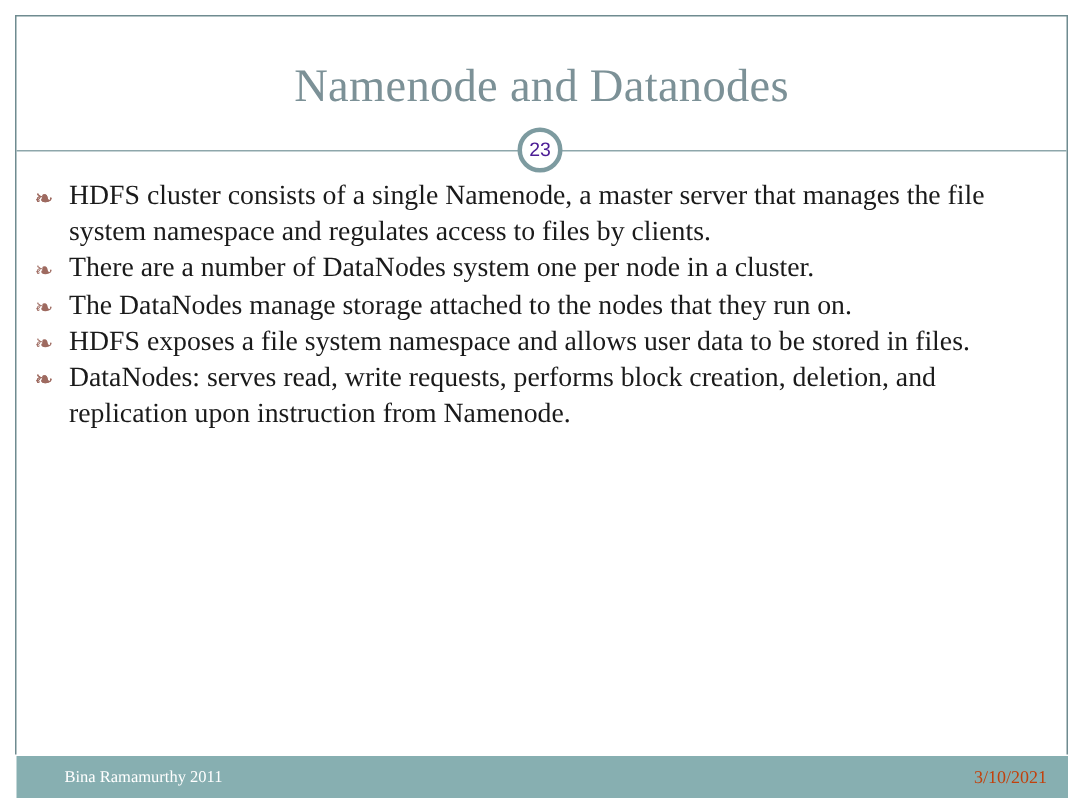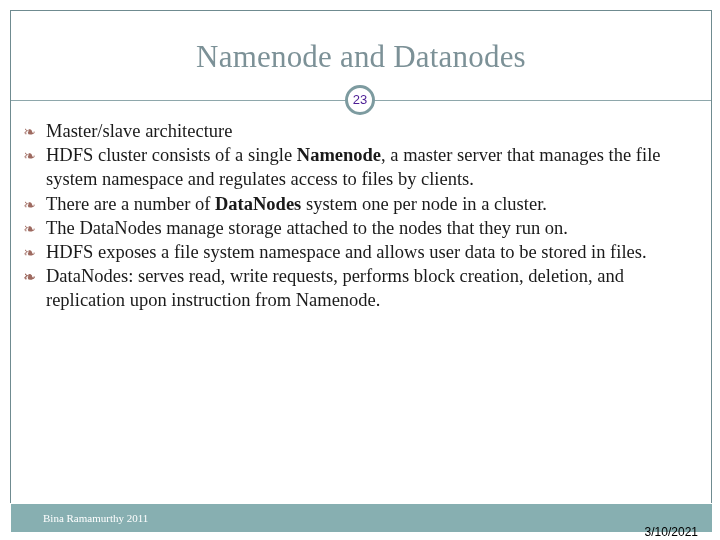--- a/index.html
+++ b/index.html
@@ -105,21 +105,21 @@
   .bullet-mark {
     position: absolute;
     left: 1px;
     top: 2px;
     color: #9e6a60;
     font-size: 15px;
     line-height: 22px;
     font-family: "DejaVu Sans", sans-serif;
   }
   .bullet-text b {
-    font-weight: bold;
+    font-weight: normal;
     text-align: center;
   }
 
   
   .footer-bar {
     position: absolute;
     left: 11px;
     top: 504px;
     width: 701px;
     height: 28px;
@@ -131,43 +131,43 @@
     top: 509px;
     font-size: 11px;
     line-height: 18px;
     color: #ffffff;
     font-family: "Liberation Serif", serif;
     margin-left: 12px;
   }
   .footer-right {
     position: absolute;
     right: 22px;
-    top: 523px;
+    top: 509px;
     font-size: 12px;
     line-height: 18px;
-    color: #000000;
-    font-family: Liberation Sans, sans-serif;
+    color: #c2410c;
+    font-family: Liberation Serif, serif;
   }
 </style>
 </head>
 <body>
 
 <div class="slide">
 
   <div class="frame-top"></div>
   <div class="frame-left"></div>
   <div class="frame-right"></div>
 
   <div class="title">Namenode and Datanodes</div>
 
   <div class="divider"></div>
   <div class="slide-num">23</div>
 
   <div class="body" id="bullet-list">
-      <div class="bullet-row"><span class="bullet-mark">❧</span><span class="bullet-text"><span>Master/slave architecture</span></span></div>
+      <div class="bullet-row"><span class="bullet-mark">❧</span></div>
       <div class="bullet-row"><span class="bullet-mark">❧</span><span class="bullet-text"><span>HDFS cluster consists of a single </span><b>Namenode</b><span>, a master server that manages the file system namespace and regulates access to files by clients.</span></span></div>
       <div class="bullet-row"><span class="bullet-mark">❧</span><span class="bullet-text"><span>There are a number of </span><b>DataNodes</b><span> system one per node in a cluster.</span></span></div>
       <div class="bullet-row"><span class="bullet-mark">❧</span><span class="bullet-text"><span>The DataNodes manage storage attached to the nodes that they run on.</span></span></div>
       <div class="bullet-row"><span class="bullet-mark">❧</span><span class="bullet-text"><span>HDFS exposes a file system namespace and allows user data to be stored in files.</span></span></div>
       <div class="bullet-row"><span class="bullet-mark">❧</span></div>
       <div class="bullet-row"><span class="bullet-mark">❧</span><span class="bullet-text"><span>DataNodes: serves read, write requests, performs block creation, deletion, and replication upon instruction from Namenode.</span></span></div>
     </div>
 
   <div class="footer-bar"></div>
   <div class="footer-left">Bina Ramamurthy 2011</div>

